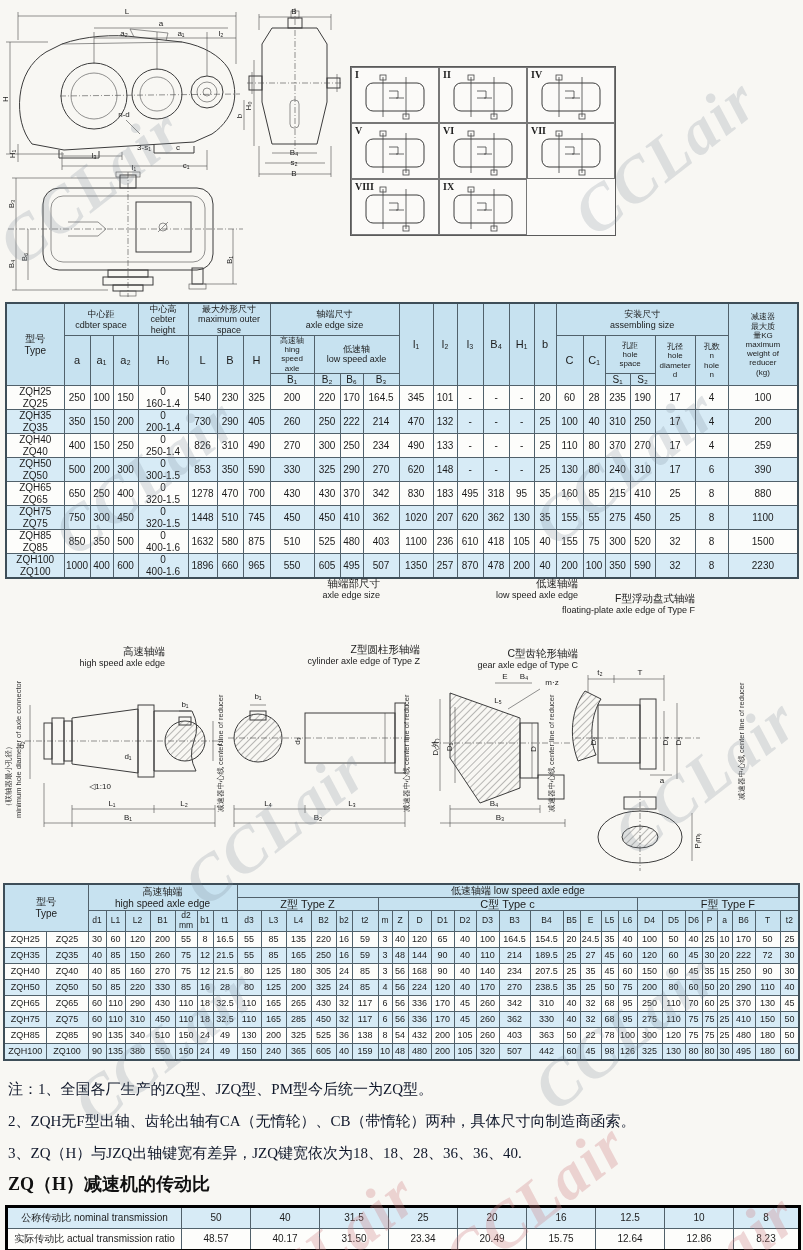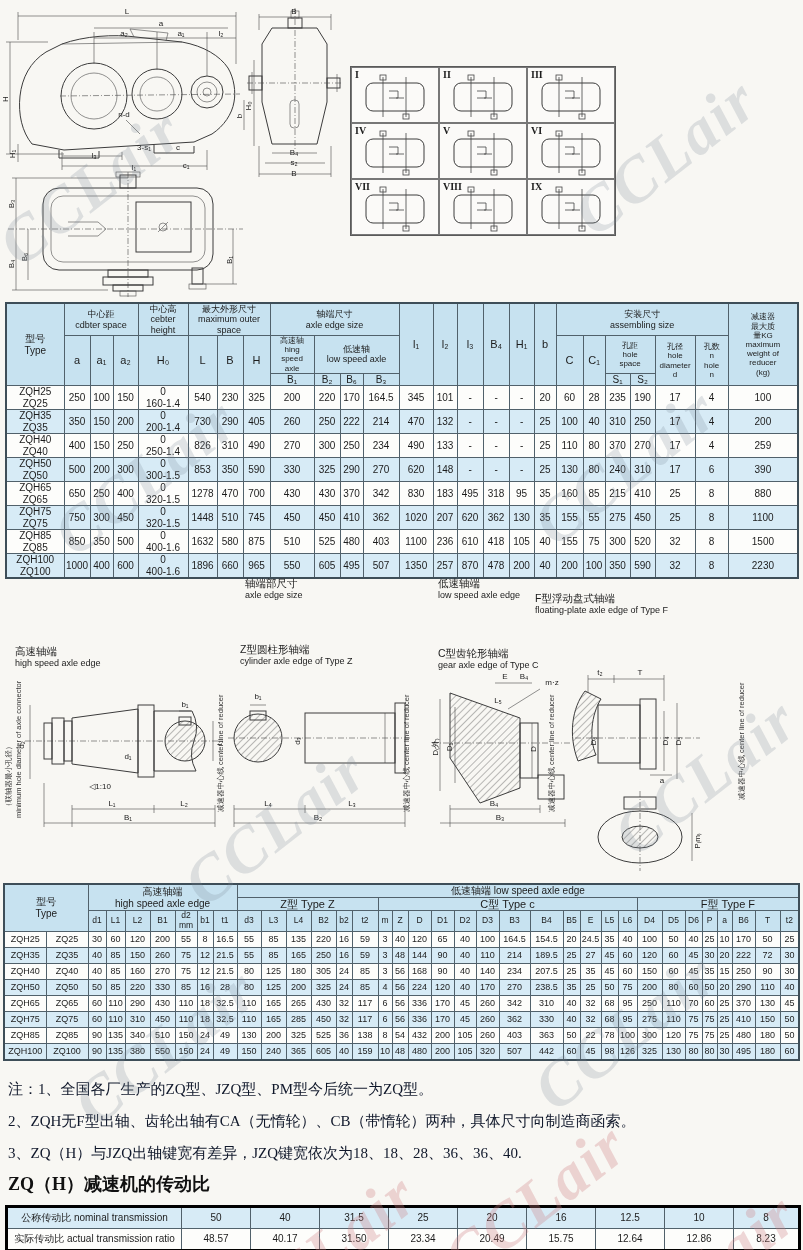--- a/index.html
+++ b/index.html
@@ -32,21 +32,21 @@
   td{font-size:10px;}
   tr.alt td{background:#d7ebf6;}
   #table1{left:5px;top:302px;width:792px;border:2px solid #3e4e58;}
   #table1 td{height:23px;}
   #table2{left:3px;top:883px;width:797px;border:2px solid #3e4e58;}
   #table2 th{font-size:8.5px;}
   #table2 td{height:15px;font-size:9px;}
   #table3{left:5px;top:1205px;width:793px;border:3px solid #000000;}
   #table3 td{height:20px;font-size:10px;}
   
-  .sec-label{position:absolute;text-align:left;z-index:2;line-height:1.25;}
+  .sec-label{position:absolute;text-align:right;z-index:2;line-height:1.25;}
   .sec-label .cn{font-size:10.5px;display:block;}
   .sec-label .en{font-size:9px;display:block;}
   .vtext{position:absolute;transform-origin:0 0;transform:rotate(-90deg);font-size:7.5px;
          white-space:nowrap;color:#333;z-index:2;}
   
   .note{position:absolute;left:8px;font-family:"Liberation Serif",serif;font-size:15px;color:#0f172a;
         white-space:nowrap;z-index:2;}
   .ratio-heading{position:absolute;left:8px;top:1172px;font-family:"Liberation Serif",serif;
         font-size:18px;font-weight:bold;color:#111;z-index:2;}
 </style>
@@ -184,31 +184,20 @@
           <rect x="8" y="9" width="58" height="28" rx="7" class="ln" fill="none" stroke="#444"></rect>
           <line x1="25" y1="3" x2="25" y2="43" stroke="#444" stroke-width="0.8"></line>
           <line x1="48" y1="3" x2="48" y2="43" stroke="#444" stroke-width="0.8"></line>
           <rect x="22" y="1" width="6" height="5" fill="none" stroke="#444" stroke-width="0.8"></rect>
           <rect x="45" y="40" width="6" height="5" fill="none" stroke="#444" stroke-width="0.8"></rect>
           <path d="M31,17 h9 v7 h-9 M38,24 h8" fill="none" stroke="#444" stroke-width="0.8"></path>
         </svg>
       </div>
       <div class="acell">
         <span class="rn">II</span>
-        <svg width="74" height="46" viewBox="0 0 74 46">
-          <rect x="8" y="9" width="58" height="28" rx="7" class="ln" fill="none" stroke="#444"></rect>
-          <line x1="25" y1="3" x2="25" y2="43" stroke="#444" stroke-width="0.8"></line>
-          <line x1="48" y1="3" x2="48" y2="43" stroke="#444" stroke-width="0.8"></line>
-          <rect x="22" y="1" width="6" height="5" fill="none" stroke="#444" stroke-width="0.8"></rect>
-          <rect x="45" y="40" width="6" height="5" fill="none" stroke="#444" stroke-width="0.8"></rect>
-          <path d="M31,17 h9 v7 h-9 M38,24 h8" fill="none" stroke="#444" stroke-width="0.8"></path>
-        </svg>
-      </div>
-      <div class="acell">
-        <span class="rn">III</span>
         <svg width="74" height="46" viewBox="0 0 74 46">
           <rect x="8" y="9" width="58" height="28" rx="7" class="ln" fill="none" stroke="#444"></rect>
           <line x1="25" y1="3" x2="25" y2="43" stroke="#444" stroke-width="0.8"></line>
           <line x1="48" y1="3" x2="48" y2="43" stroke="#444" stroke-width="0.8"></line>
           <rect x="22" y="1" width="6" height="5" fill="none" stroke="#444" stroke-width="0.8"></rect>
           <rect x="45" y="40" width="6" height="5" fill="none" stroke="#444" stroke-width="0.8"></rect>
           <path d="M31,17 h9 v7 h-9 M38,24 h8" fill="none" stroke="#444" stroke-width="0.8"></path>
         </svg>
       </div>
       <div class="acell">

